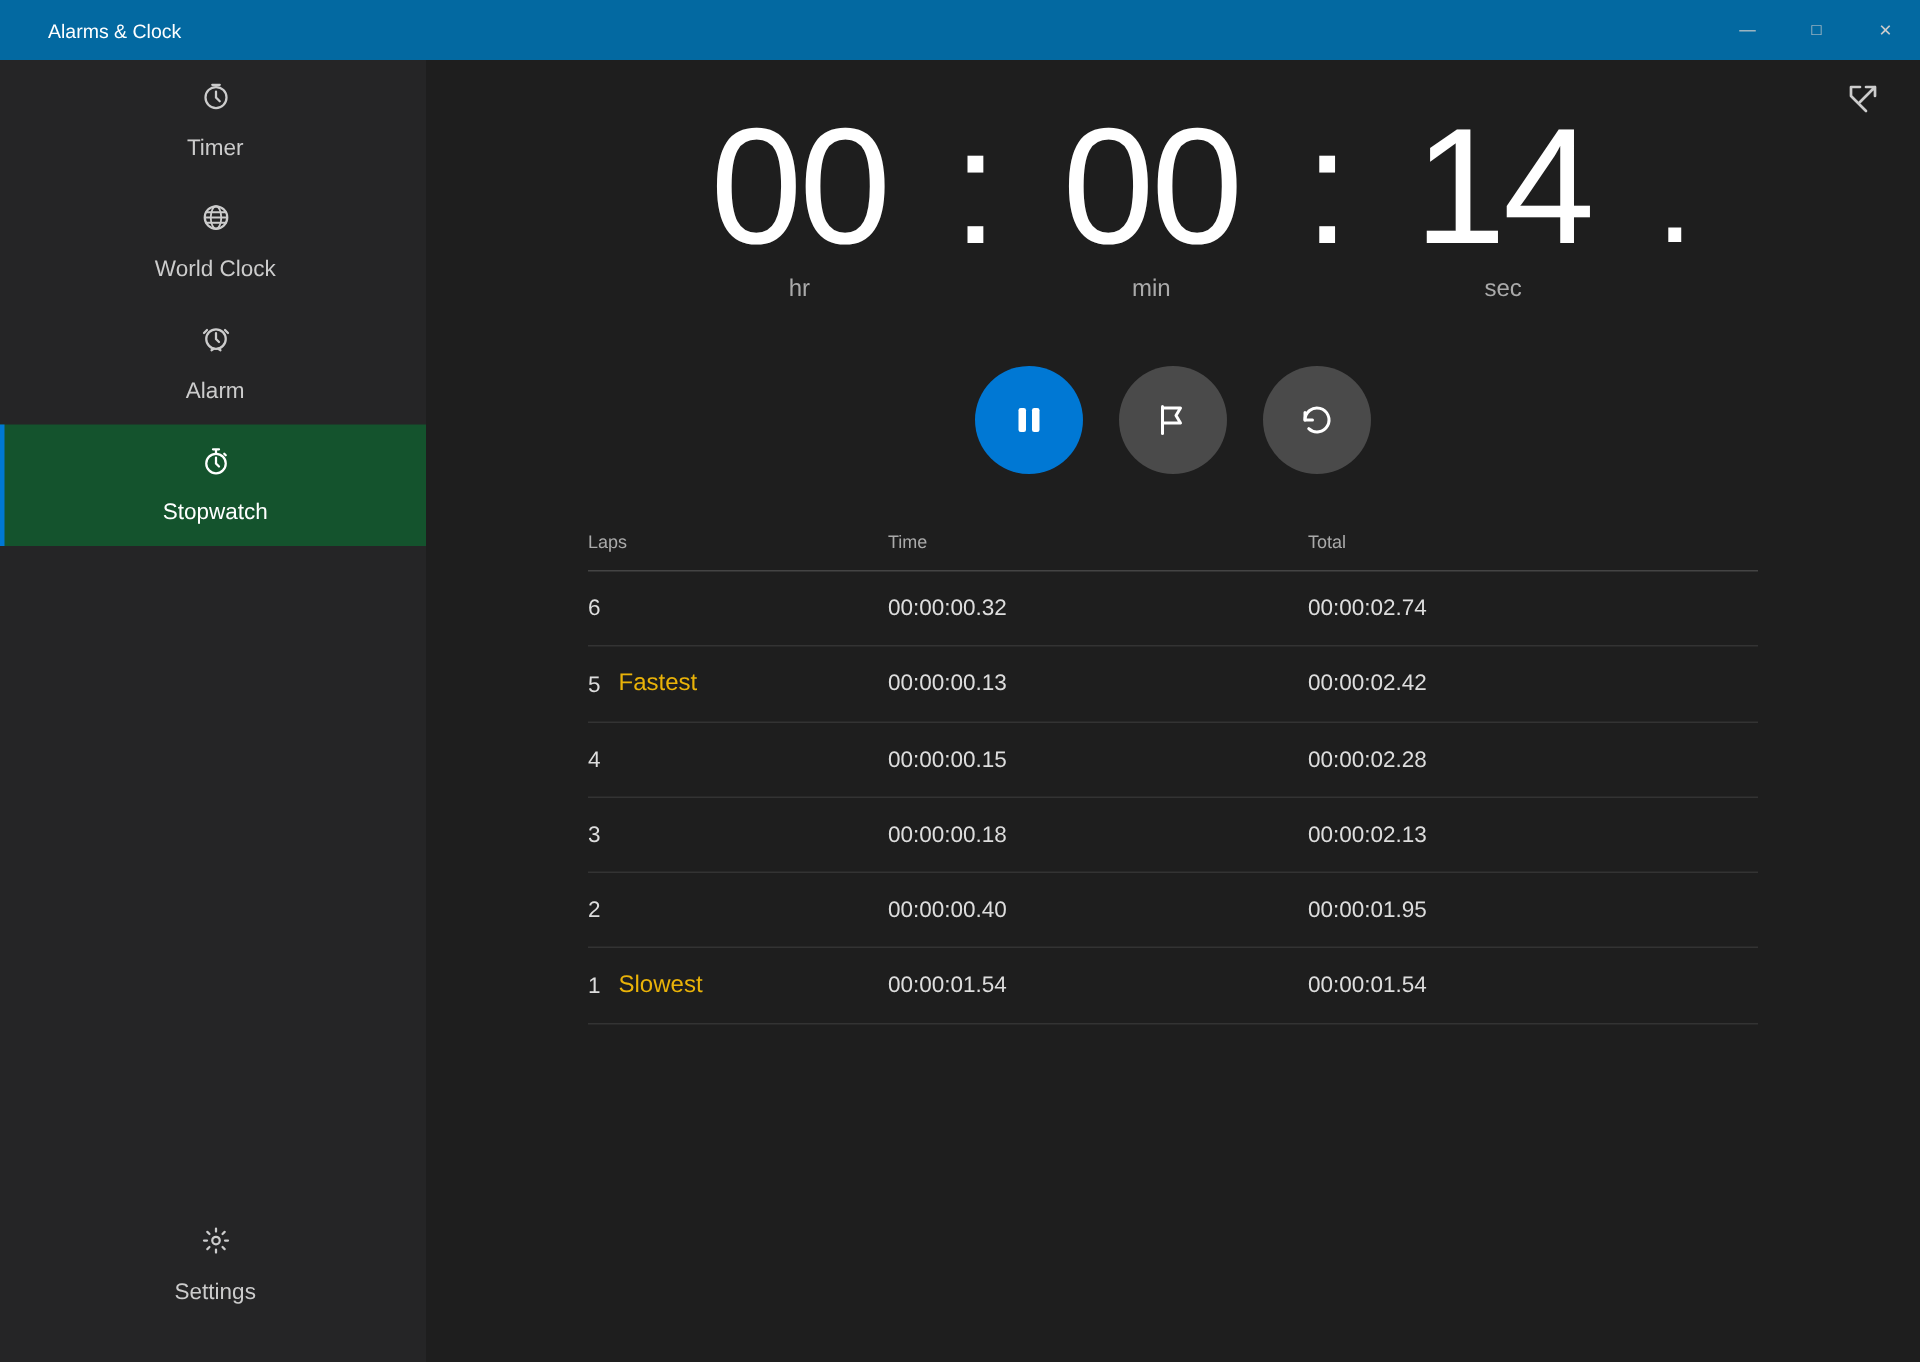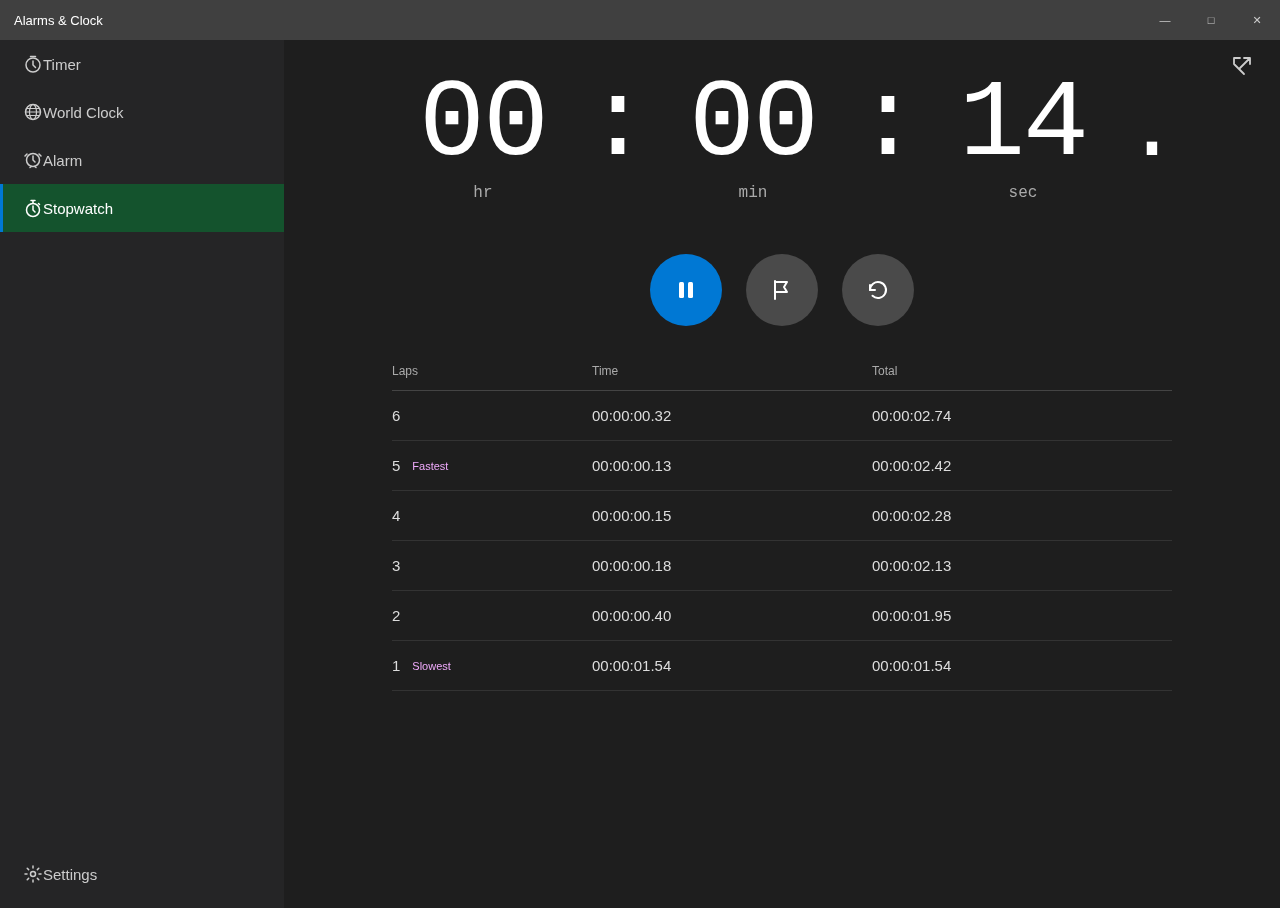--- a/index.html
+++ b/index.html
@@ -11,24 +11,24 @@
       font-family: 'Segoe UI', Arial, sans-serif;
       display: flex;
       overflow: hidden;
     }
 
     
     .titlebar {
       position: absolute;
       top: 0; left: 0; right: 0;
       height: 40px;
-      background: #404040;
-      display: flex;
-      align-items: center;
-      padding-left: 14px;
+      background: #0369a1;
+      display: flex;
+      align-items: center;
+      padding-left: 32px;
       z-index: 10;
     }
     .titlebar-title {
       font-size: 13px;
       color: #ffffff;
       font-weight: 400;
     }
     .window-controls {
       position: absolute;
       right: 0;
@@ -60,40 +60,42 @@
       flex-shrink: 0;
     }
 
     .nav-item {
       display: flex;
       align-items: center;
       padding: 14px 20px;
       cursor: pointer;
       font-size: 15px;
       color: #cccccc;
+      gap: 16px;
       border-left: 3px solid transparent;
       position: relative;
+      flex-direction: column;
     }
     .nav-item.active {
       border-left: 3px solid #0078d4;
       background: #14532d;
       color: #ffffff;
     }
     .nav-icon {
       width: 20px;
       height: 20px;
       display: flex;
       align-items: center;
       justify-content: center;
       font-size: 16px;
     }
 
     .sidebar-bottom {
       margin-top: auto;
-      padding-bottom: 10px;
+      padding-bottom: 24px;
     }
 
     
     .main {
       flex: 1;
       background: #1e1e1e;
       padding-top: 40px;
       display: flex;
       flex-direction: column;
       align-items: center;
@@ -114,22 +116,21 @@
       color: #cccccc;
       font-size: 18px;
     }
 
     
     .stopwatch-display {
       display: flex;
       flex-direction: column;
       align-items: flex-start;
       margin-top: 30px;
-      margin-bottom: 22px;
-      font-family: Liberation Mono, monospace;
+      margin-bottom: 12px;
     }
 
     .time-row {
       display: flex;
       align-items: baseline;
       gap: 0;
     }
     .time-part {
       display: flex;
       flex-direction: column;
@@ -226,22 +227,22 @@
     .laps-cell {
       font-size: 15px;
       color: #dddddd;
     }
     .laps-cell.lap-num {
       display: flex;
       align-items: center;
       gap: 12px;
     }
     .lap-badge {
-      font-size: 11px;
-      color: #f0abfc;
+      font-size: 16px;
+      color: #eab308;
       font-style: normal;
     }
   </style>
 </head>
 <body>
 
 <div class="titlebar">
   <span class="titlebar-title">Alarms &amp; Clock</span>
   <div class="window-controls">
     <button class="win-btn">—</button>

